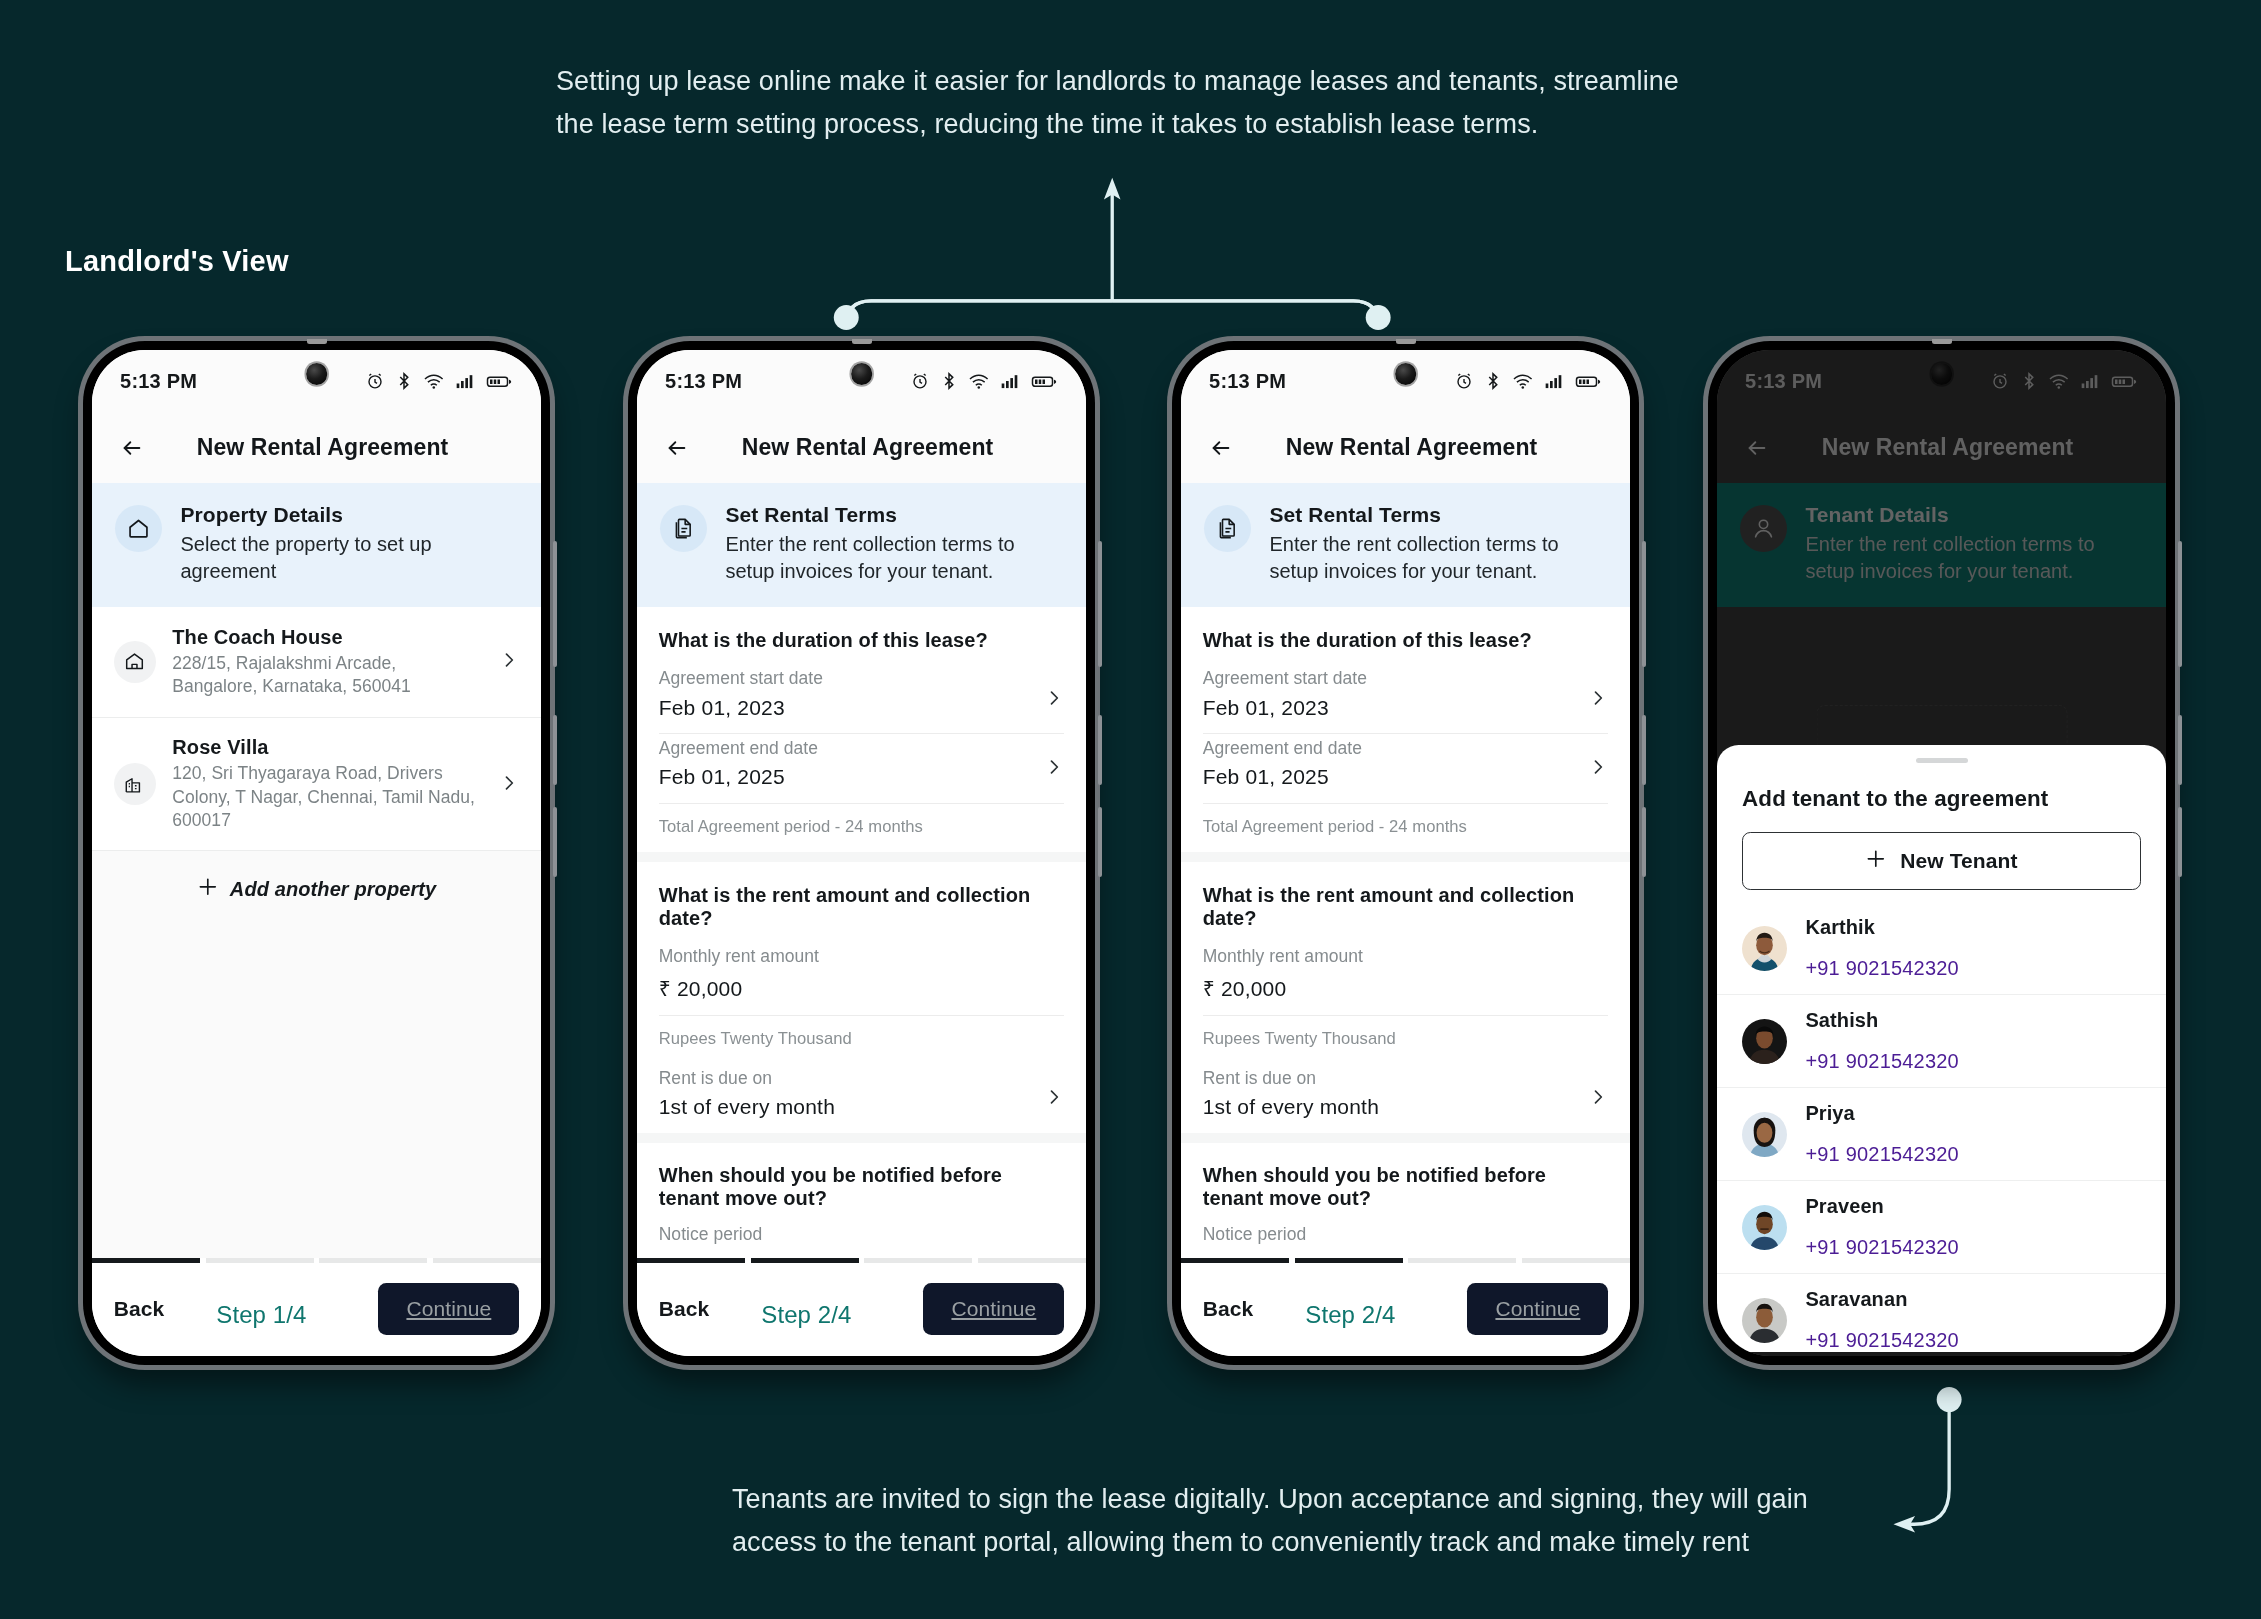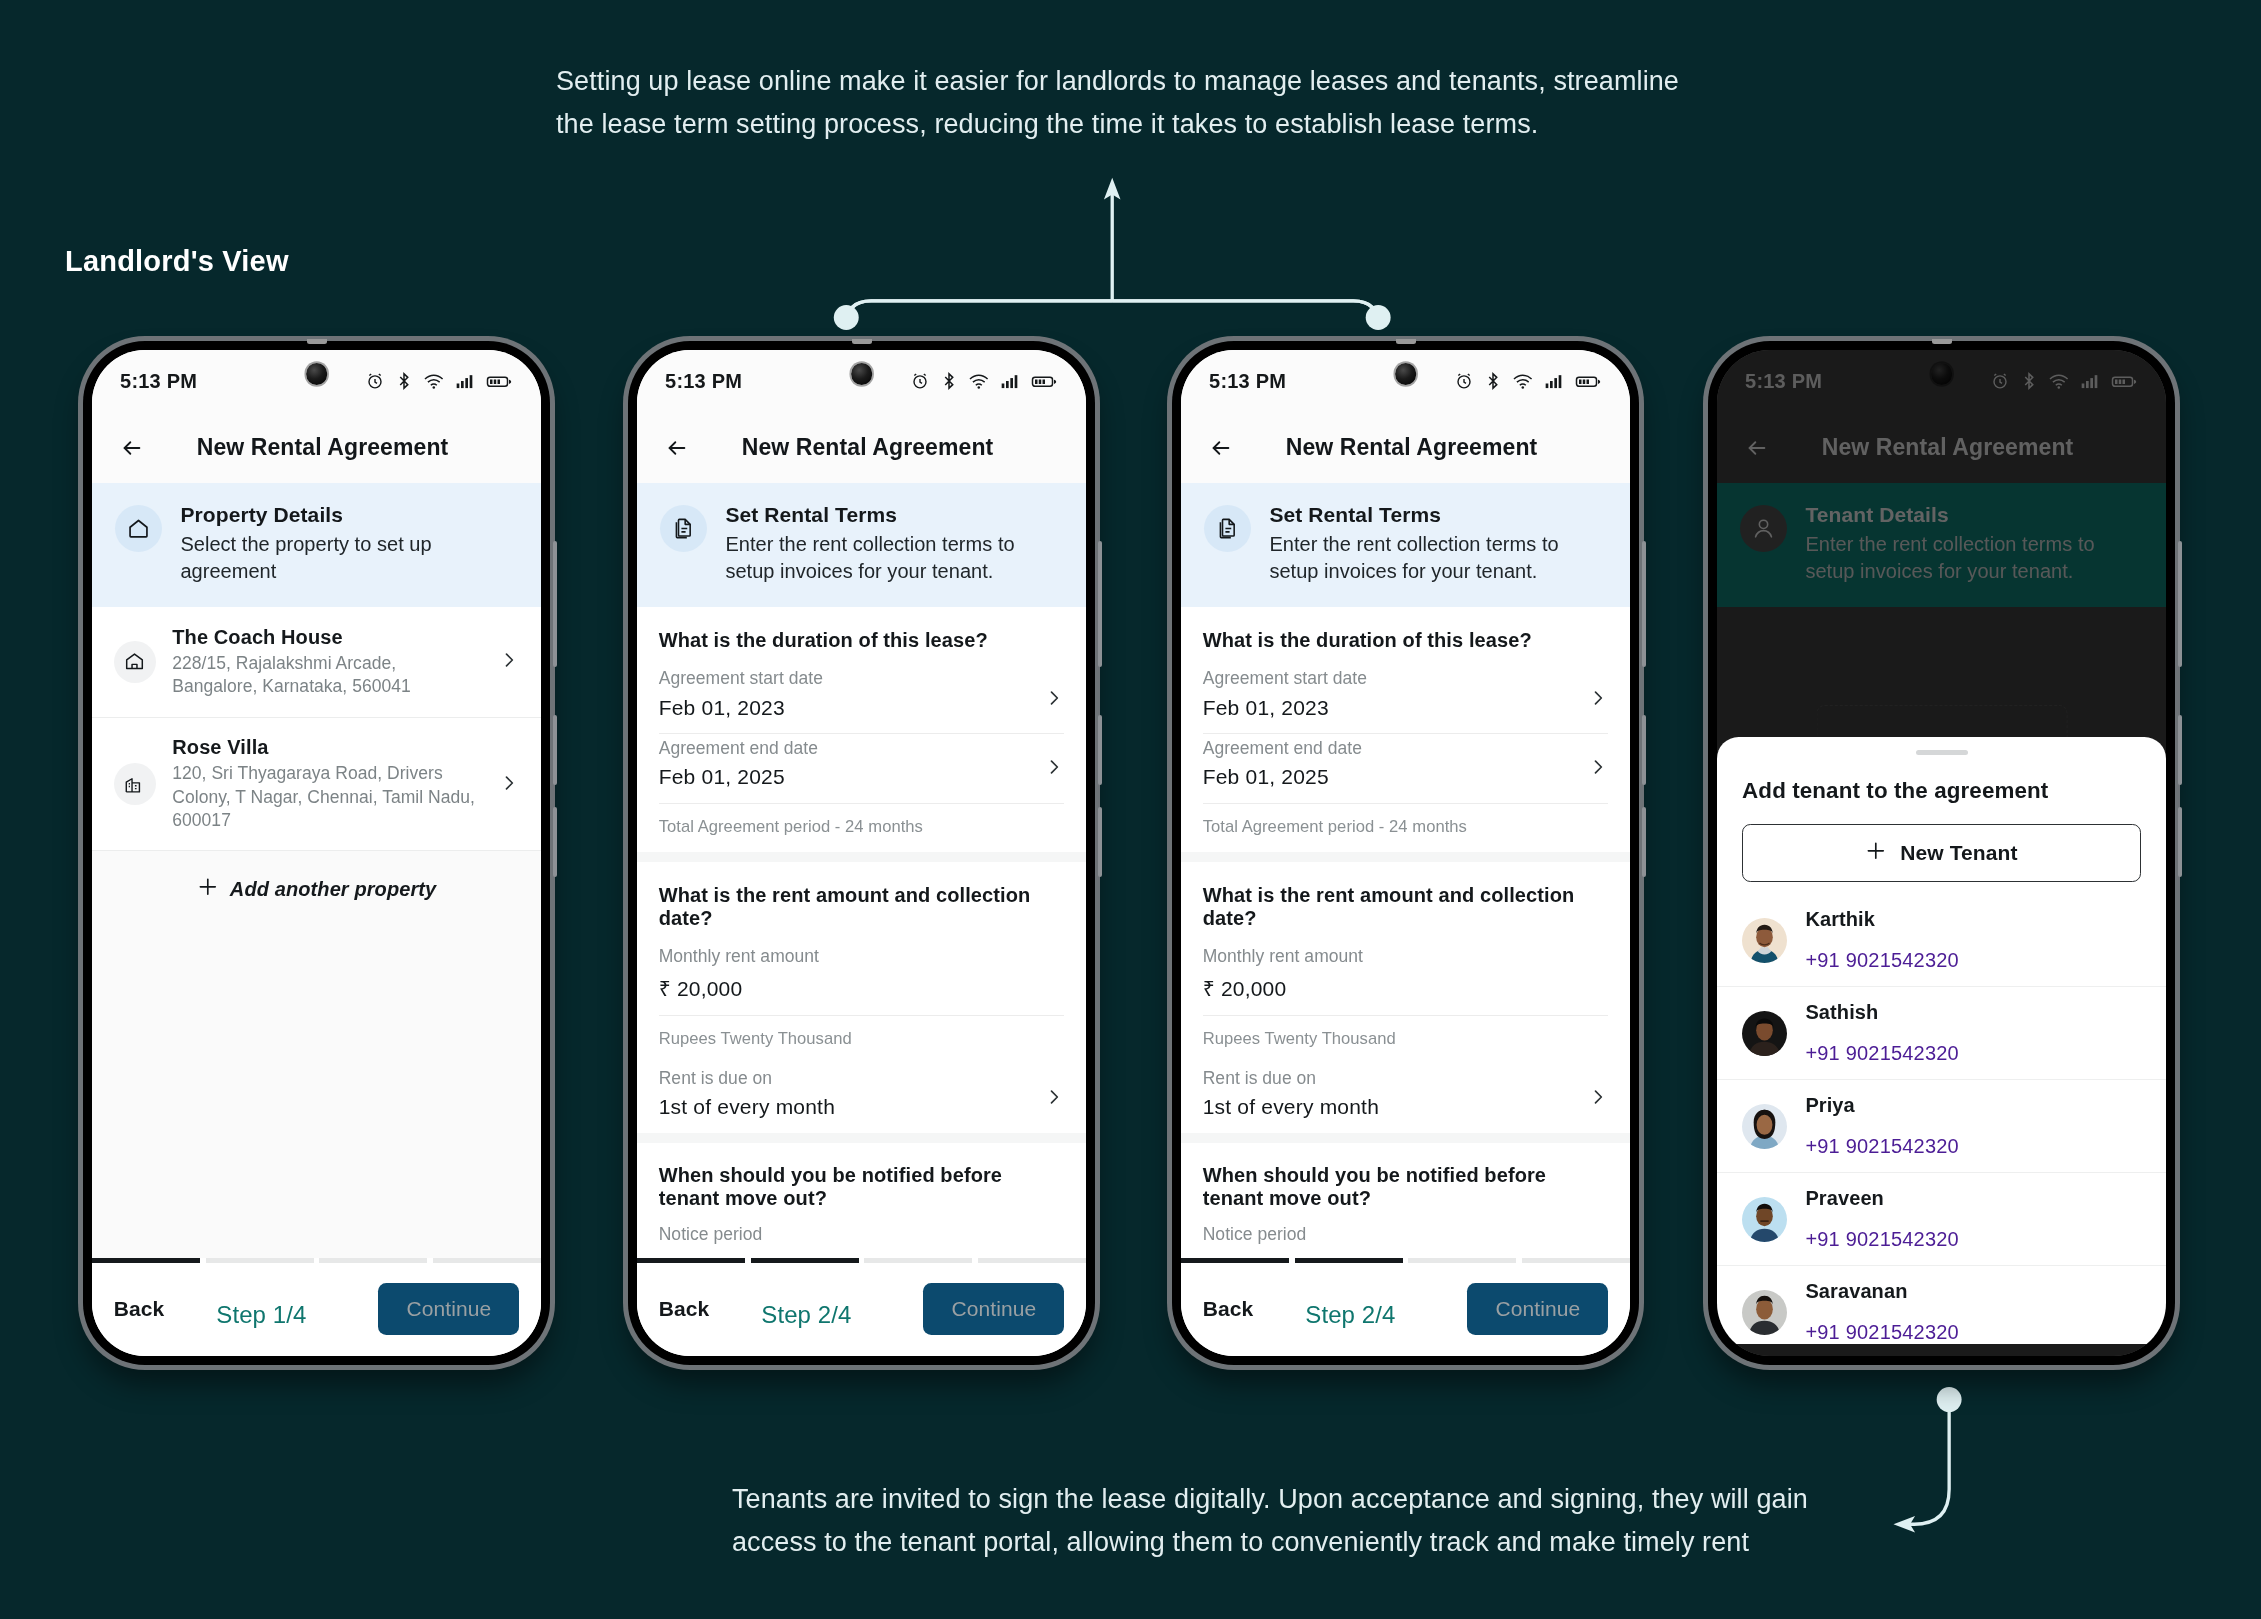--- a/index.html
+++ b/index.html
@@ -131,22 +131,22 @@
 
   
   .bottombar{flex:0 0 98px;background:#fff;position:relative;}
   .progress{display:flex;gap:5.8px;padding:0 0 0 0;height:5px;}
   .progress .seg{flex:1;height:5px;background:#e7e8e8;}
   .progress .seg.on{background:#15191c;}
   .bb-inner{display:flex;align-items:center;height:93px;padding:0 21.6px;box-sizing:border-box;}
   .bb-back{font-size:21px;font-weight:700;color:#14181b;letter-spacing:0.1px;}
   .bb-step{font-size:24px;color:#0f766e;margin-left:52px;letter-spacing:0.1px;margin-top:12px;}
   .bb-continue{
-    margin-left:auto;background:#0c4a6e;color:#9aa0a3;
-    font-size:21px;border-radius:8.3px;padding:14px 28px;letter-spacing:0.1px;
+    margin-left:auto;background:#0f172a;color:#9aa0a3;
+    font-size:21px;border-radius:8.3px;padding:14px 28px;letter-spacing:0.1px;text-decoration:underline;
   }
 
   
   #phone4 .screen{background:#3a3a3a;}
   .dim{position:absolute;inset:0;background:rgba(0,0,0,.55);z-index:3;pointer-events:none;}
   #phone4 .statusbar{background:#3a3a3a;}
   #phone4 .status-time{color:#cfcfcf;}
   #phone4 .status-icons svg *{stroke:#cfcfcf !important;fill:none;}
   #phone4 .status-icons svg .solid{fill:#cfcfcf !important;stroke:none !important;}
   #phone4 .appbar{background:#3a3a3a;}
@@ -158,21 +158,21 @@
   #phone4 .banner-title{color:#dcdcdc;}
   #phone4 .banner-sub{color:#c4c4c4;}
   #phone4 .body{background:#3a3a3a;}
   .ghost-box{
     position:absolute;left:50%;transform:translateX(-50%);top:98px;
     width:249px;height:116px;border:1.7px dashed #4a4a4a;border-radius:8.3px;
   }
 
   
   .sheet{
-    position:absolute;left:0;right:0;bottom:12px;height:607px;
+    position:absolute;left:0;right:0;bottom:4px;height:607px;
     background:#fff;border-radius:21.6px 21.6px 0 0;z-index:5;
     display:flex;flex-direction:column;overflow:hidden;
   }
   .grabber{width:52px;height:5.8px;border-radius:3.3px;background:#d5d7d8;margin:13.3px auto 0 auto;}
   .sheet-title{font-size:22.4px;font-weight:700;color:#14181b;padding:23px 25px 0 25px;letter-spacing:0.1px;}
   .newtenant{
     margin:20px 25px 0 25px;border:1.2px solid #2d3134;border-radius:8.3px;
     display:flex;align-items:center;justify-content:center;gap:13.3px;
     padding:15px 0;font-size:21px;font-weight:600;color:#14181b;letter-spacing:0.1px;
   }

